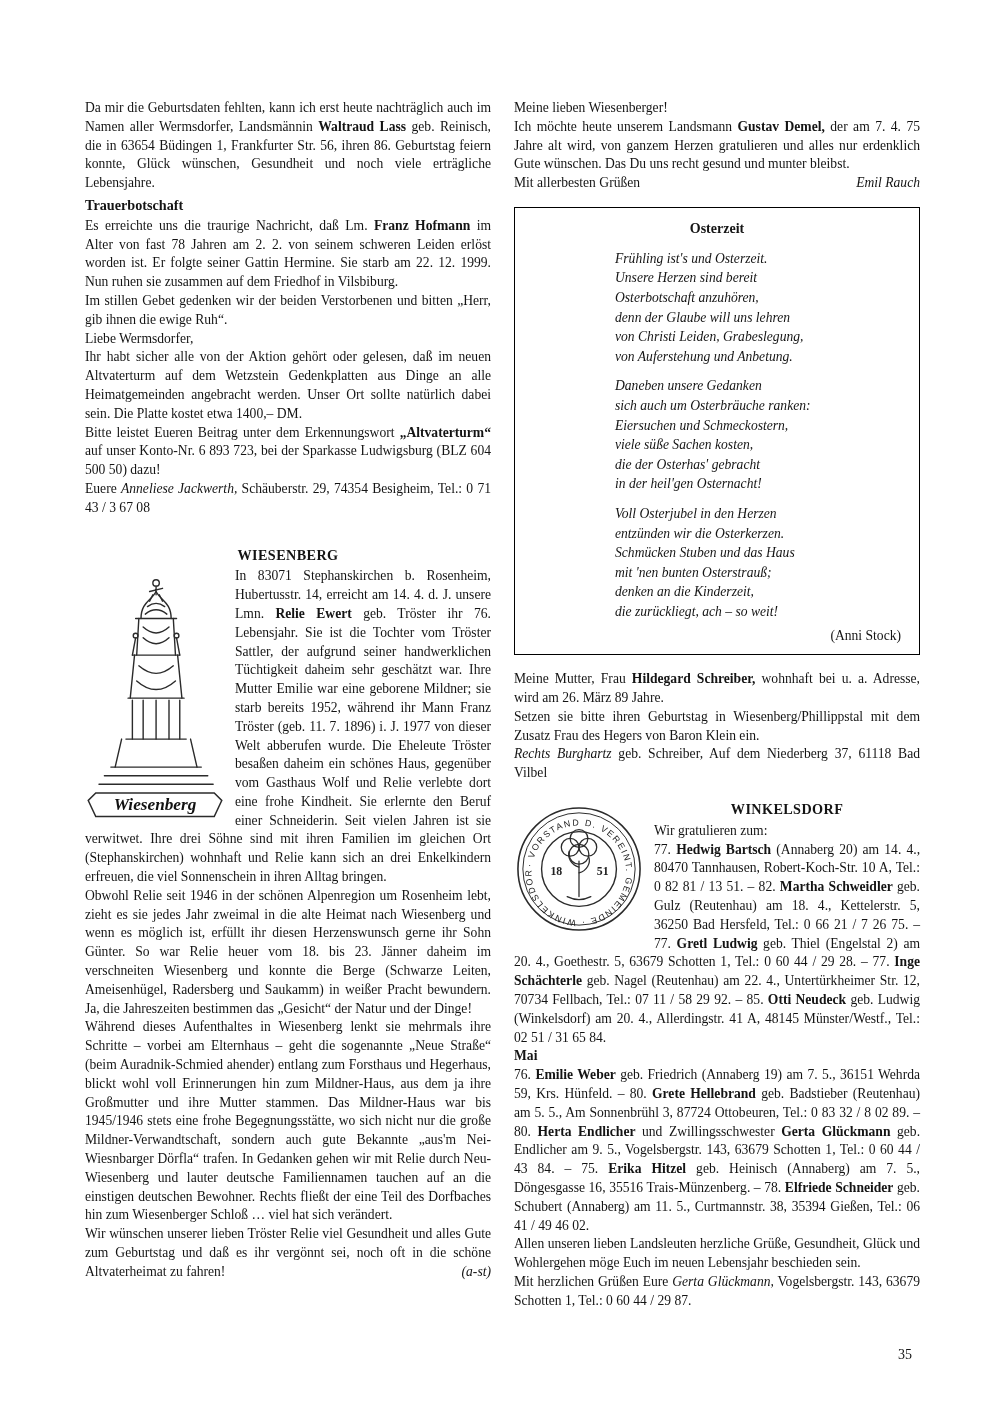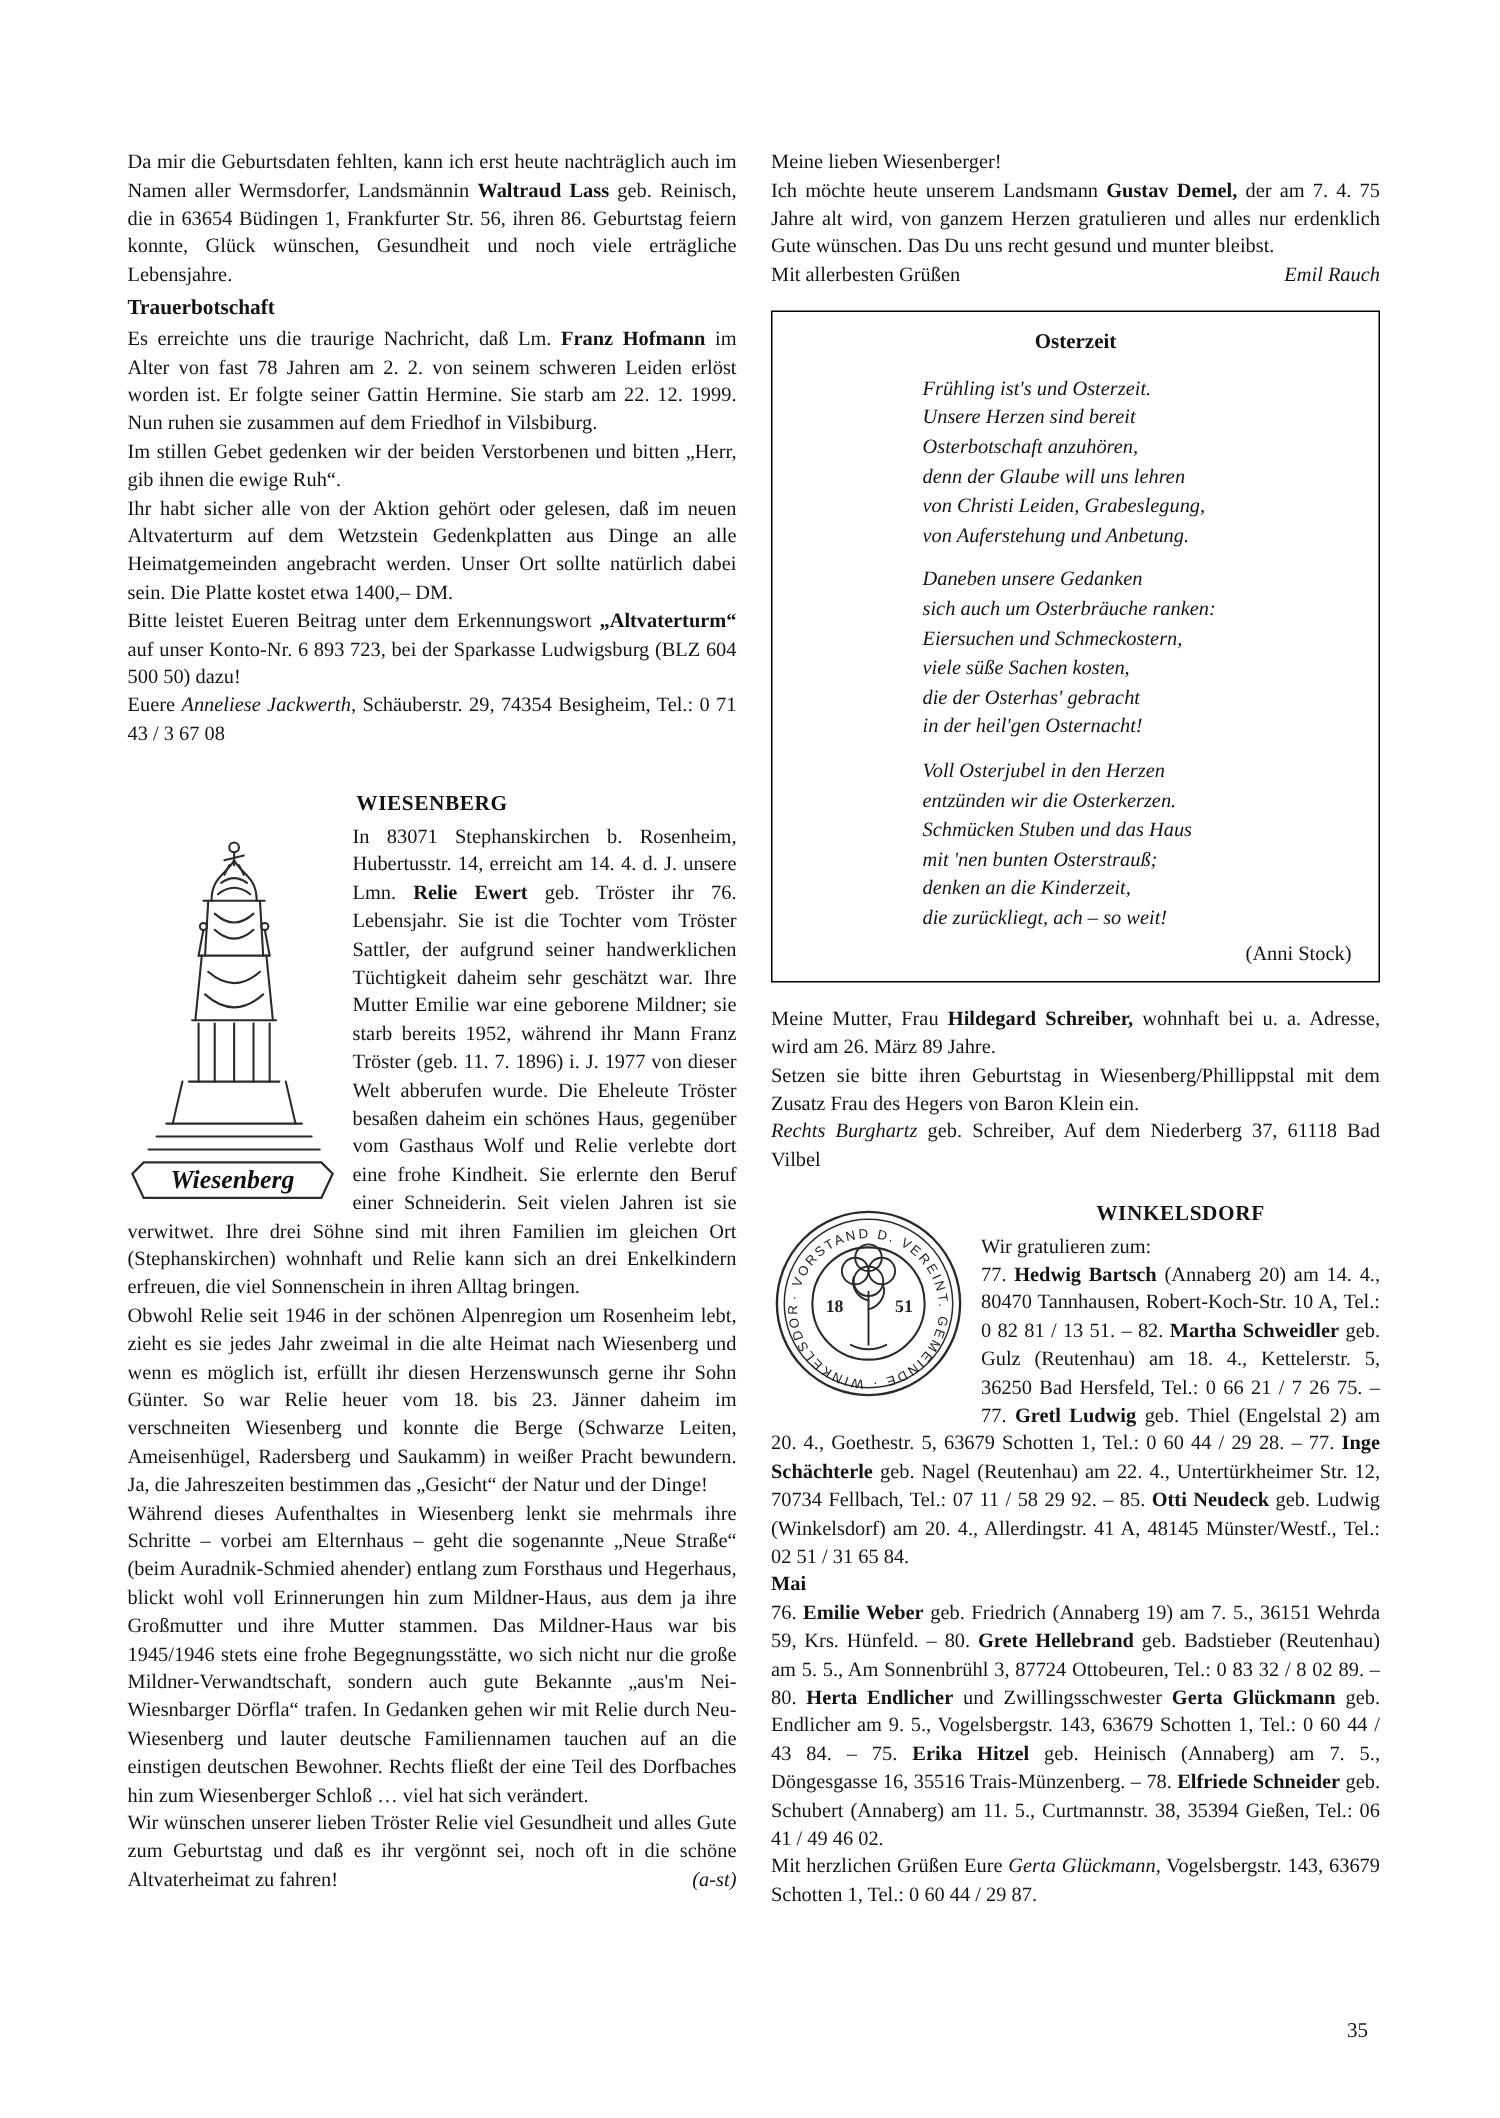--- a/index.html
+++ b/index.html
@@ -37,20 +37,21 @@
 
 <div class="page">
   <div class="columns">
 
     <div class="col">
       <p><span>Da mir die Geburtsdaten fehlten, kann ich erst heute nachträglich auch im Namen aller Wermsdorfer, Landsmännin </span><span class="b">Waltraud Lass</span><span> geb. Reinisch, die in 63654 Büdingen 1, Frankfurter Str. 56, ihren 86. Geburtstag feiern konnte, Glück wünschen, Gesundheit und noch viele erträgliche Lebensjahre.</span></p>
 
       <h3 class="sub-h">Trauerbotschaft</h3>
       <p><span>Es erreichte uns die traurige Nachricht, daß Lm. </span><span class="b">Franz Hofmann</span><span> im Alter von fast 78 Jahren am 2. 2. von seinem schweren Leiden erlöst worden ist. Er folgte seiner Gattin Hermine. Sie starb am 22. 12. 1999. Nun ruhen sie zusammen auf dem Friedhof in Vilsbiburg.</span></p>
       <p><span>Im stillen Gebet gedenken wir der beiden Verstorbenen und bitten „Herr, gib ihnen die ewige Ruh“.</span></p>
+      <p><span>Liebe Wermsdorfer,</span></p>
       <p><span>Ihr habt sicher alle von der Aktion gehört oder gelesen, daß im neuen Altvaterturm auf dem Wetzstein Gedenkplatten aus Dinge an alle Heimatgemeinden angebracht werden. Unser Ort sollte natürlich dabei sein. Die Platte kostet etwa 1400,– DM.</span></p>
       <p><span>Bitte leistet Eueren Beitrag unter dem Erkennungswort </span><span class="b">„Altvaterturm“</span><span> auf unser Konto-Nr. 6 893 723, bei der Sparkasse Ludwigsburg (BLZ 604 500 50) dazu!</span></p>
       <p><span>Euere </span><span class="i">Anneliese Jackwerth,</span><span> Schäuberstr. 29, 74354 Besigheim, Tel.: 0 71 43 / 3 67 08</span></p>
 
       <h3 class="center-h wb-h">WIESENBERG</h3>
 
       <div class="wb-fig">
         <svg viewBox="0 0 130 232" width="140" height="250">
           <g fill="none" stroke="#2b2b2b" stroke-width="1.3" stroke-linecap="round">
             <circle cx="66" cy="11" r="3"></circle>
@@ -153,19 +154,20 @@
             <text class="stamp-year" x="43" y="72" text-anchor="middle">18</text>
             <text class="stamp-year" x="90" y="72" text-anchor="middle">51</text>
           </svg>
         </div>
 
         <h3 class="center-h">WINKELSDORF</h3>
         <p><span>Wir gratulieren zum:</span></p>
         <p><span>77. </span><span class="b">Hedwig Bartsch</span><span> (Annaberg 20) am 14. 4., 80470 Tannhausen, Robert-Koch-Str. 10 A, Tel.: 0 82 81 / 13 51. – 82. </span><span class="b">Martha Schweidler</span><span> geb. Gulz (Reutenhau) am 18. 4., Kettelerstr. 5, 36250 Bad Hersfeld, Tel.: 0 66 21 / 7 26 75. – 77. </span><span class="b">Gretl Ludwig</span><span> geb. Thiel (Engelstal 2) am 20. 4., Goethestr. 5, 63679 Schotten 1, Tel.: 0 60 44 / 29 28. – 77. </span><span class="b">Inge Schächterle</span><span> geb. Nagel (Reutenhau) am 22. 4., Untertürkheimer Str. 12, 70734 Fellbach, Tel.: 07 11 / 58 29 92. – 85. </span><span class="b">Otti Neudeck</span><span> geb. Ludwig (Winkelsdorf) am 20. 4., Allerdingstr. 41 A, 48145 Münster/Westf., Tel.: 02 51 / 31 65 84.</span></p>
         <p class="mai">Mai</p>
         <p><span>76. </span><span class="b">Emilie Weber</span><span> geb. Friedrich (Annaberg 19) am 7. 5., 36151 Wehrda 59, Krs. Hünfeld. – 80. </span><span class="b">Grete Hellebrand</span><span> geb. Badstieber (Reutenhau) am 5. 5., Am Sonnenbrühl 3, 87724 Ottobeuren, Tel.: 0 83 32 / 8 02 89. – 80. </span><span class="b">Herta Endlicher</span><span> und Zwillingsschwester </span><span class="b">Gerta Glückmann</span><span> geb. Endlicher am 9. 5., Vogelsbergstr. 143, 63679 Schotten 1, Tel.: 0 60 44 / 43 84. – 75. </span><span class="b">Erika Hitzel</span><span> geb. Heinisch (Annaberg) am 7. 5., Döngesgasse 16, 35516 Trais-Münzenberg. – 78. </span><span class="b">Elfriede Schneider</span><span> geb. Schubert (Annaberg) am 11. 5., Curtmannstr. 38, 35394 Gießen, Tel.: 06 41 / 49 46 02.</span></p>
+        <p class="sp"><span>Allen unseren lieben Landsleuten herzliche Grüße, Gesundheit, Glück und Wohlergehen möge Euch im neuen Lebensjahr beschieden sein.</span></p>
         <p><span>Mit herzlichen Grüßen Eure </span><span class="i">Gerta Glückmann,</span><span> Vogelsbergstr. 143, 63679 Schotten 1, Tel.: 0 60 44 / 29 87.</span></p>
       </div>
     </div>
   </div>
 
   <div class="page-num">35</div>
 </div>
 
 </body></html>

